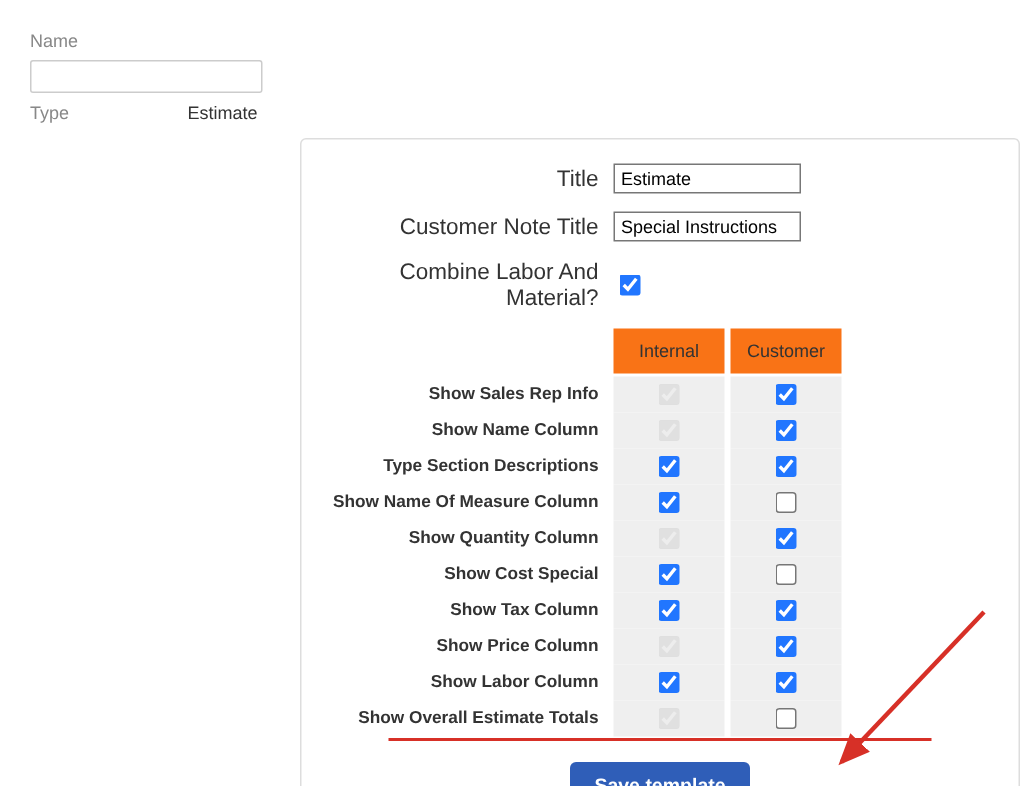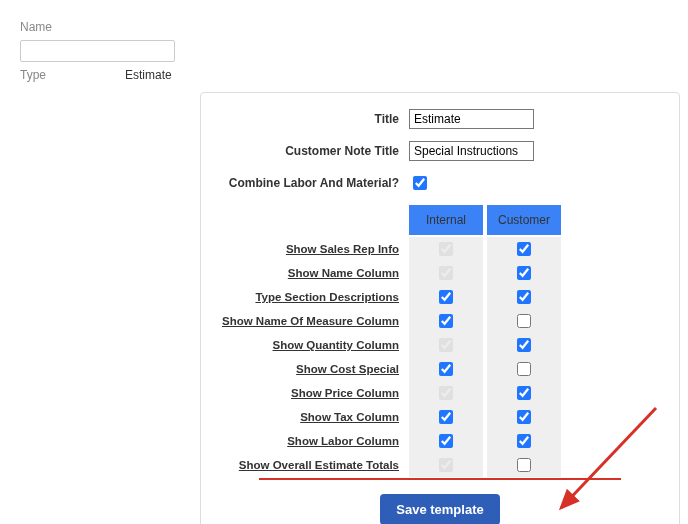--- a/index.html
+++ b/index.html
@@ -46,22 +46,22 @@
     position: relative;
   }
   .form-row {
     display: flex;
     align-items: center;
     margin-bottom: 12px;
   }
   .form-label {
     width: 190px;
     text-align: right;
-    font-weight: bold;
-    font-size: 12px;
+    font-weight: normal;
+    font-size: 15px;
     color: #333;
     padding-right: 10px;
   }
   .text-input {
     width: 125px;
     height: 20px;
     border: 1px solid #777;
     padding: 1px 4px;
     font-size: 12px;
     font-family: inherit;
@@ -77,30 +77,29 @@
   .grid-header {
     display: flex;
     align-items: stretch;
     margin-bottom: 2px;
   }
   .grid-label-spacer {
     width: 190px;
   }
   .grid-col {
     width: 74px;
-    background: #3b82f6;
+    background: #f97316;
     text-align: center;
     padding: 8px 0;
     margin-right: 4px;
     font-size: 12px;
   }
   .grid-row {
     display: flex;
     align-items: flex-start;
-    text-decoration: underline;
   }
   .grid-row-label {
     width: 190px;
     text-align: right;
     font-weight: bold;
     padding-right: 10px;
     font-size: 11.5px;
     color: #333;
     display: flex;
     align-items: center;
@@ -242,32 +241,32 @@
     <div class="grid-row">
       <div class="grid-row-label">Show Cost Special</div>
       <div class="grid-cell">
           <input type="checkbox" class="cb" checked="" style="">
         </div>
       <div class="grid-cell">
           <input type="checkbox" class="cb" style="">
         </div>
     </div>
     <div class="grid-row">
+      <div class="grid-row-label">Show Tax Column</div>
+      <div class="grid-cell">
+          <input type="checkbox" class="cb" checked="" style="">
+        </div>
+      <div class="grid-cell">
+          <input type="checkbox" class="cb" checked="" style="">
+        </div>
+    </div>
+    <div class="grid-row">
       <div class="grid-row-label">Show Price Column</div>
       <div class="grid-cell">
           <input type="checkbox" class="cb-disabled" checked="" disabled="" style="">
-        </div>
-      <div class="grid-cell">
-          <input type="checkbox" class="cb" checked="" style="">
-        </div>
-    </div>
-    <div class="grid-row">
-      <div class="grid-row-label">Show Tax Column</div>
-      <div class="grid-cell">
-          <input type="checkbox" class="cb" checked="" style="">
         </div>
       <div class="grid-cell">
           <input type="checkbox" class="cb" checked="" style="">
         </div>
     </div>
     <div class="grid-row">
       <div class="grid-row-label">Show Labor Column</div>
       <div class="grid-cell">
           <input type="checkbox" class="cb" checked="" style="">
         </div>

